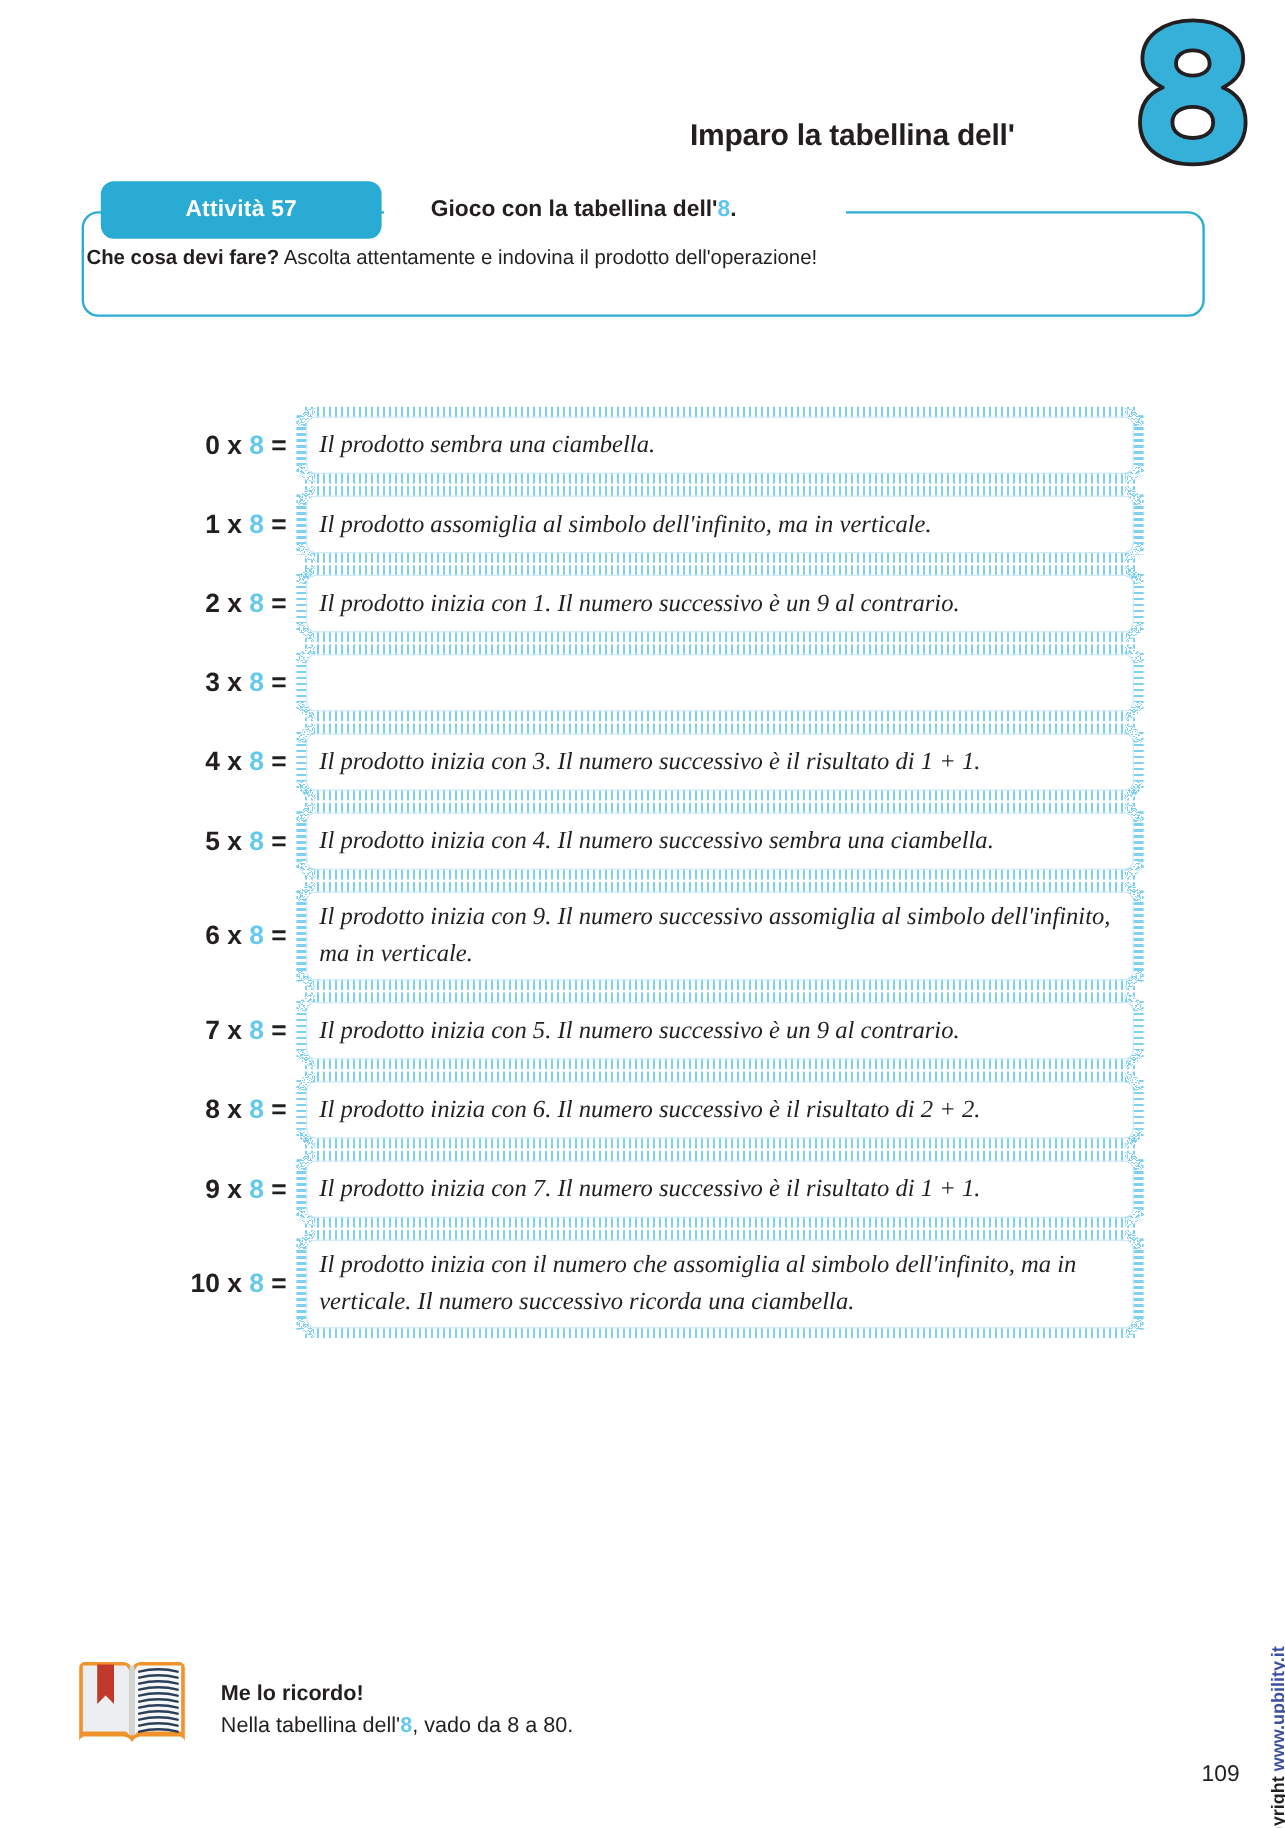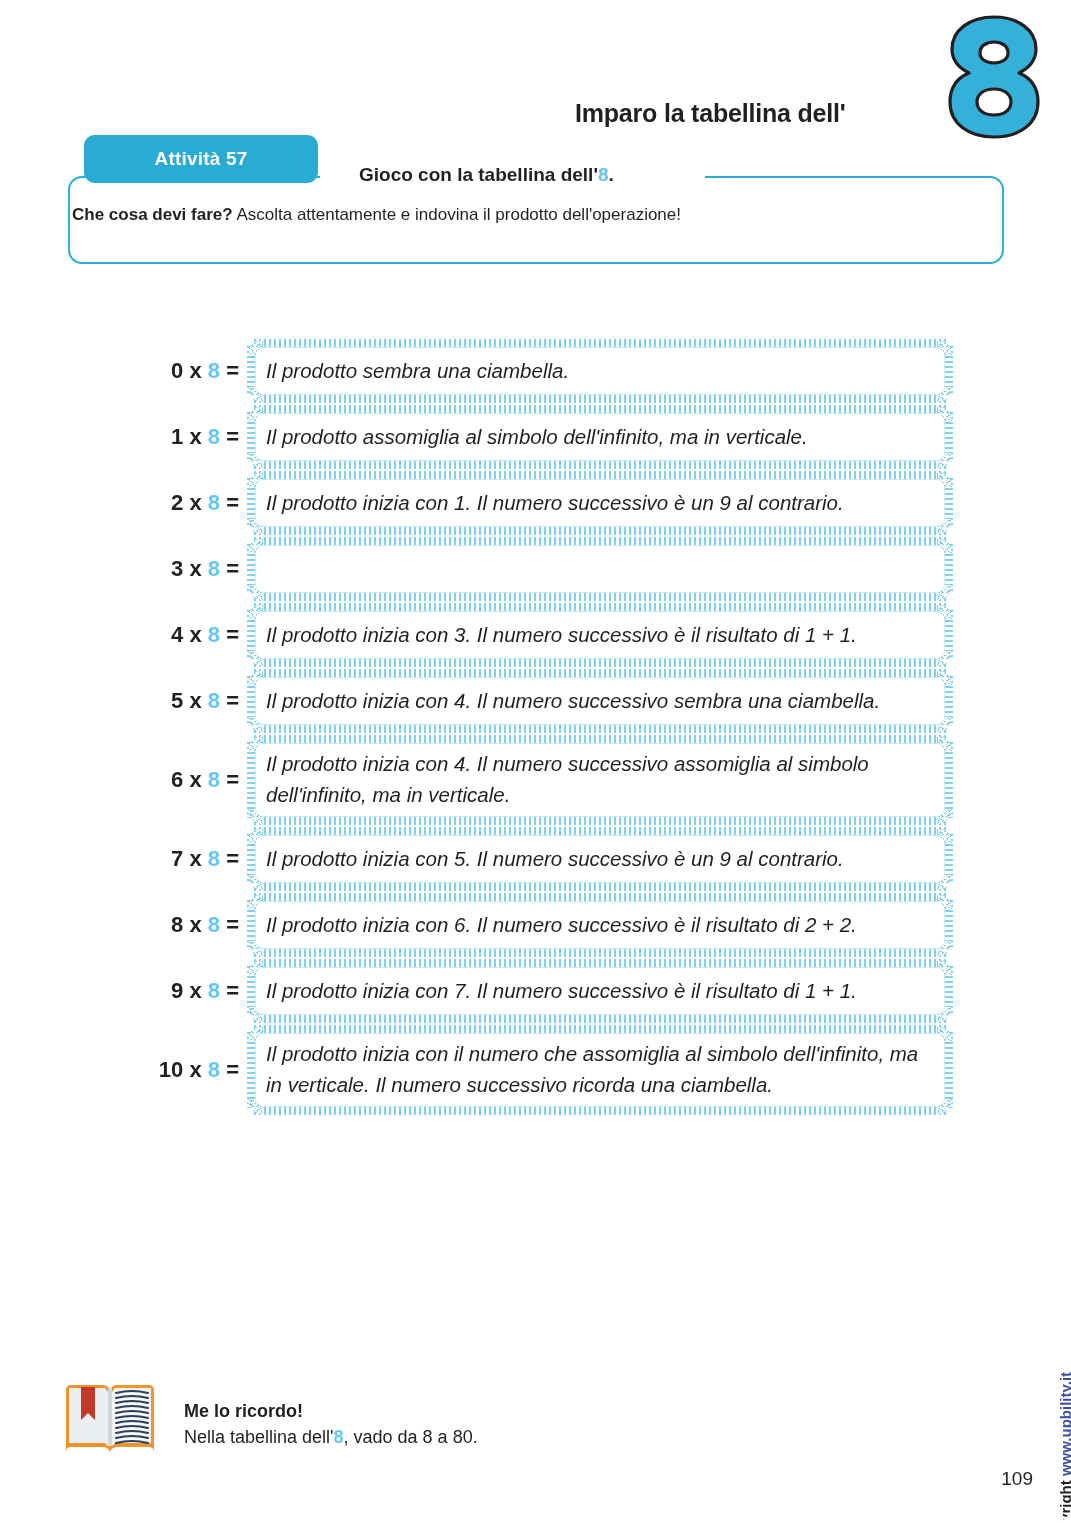--- a/index.html
+++ b/index.html
@@ -10,21 +10,20 @@
     background: #ffffff;
     font-family: "Liberation Sans", sans-serif;
   }
 
   .page {
     position: relative;
     width: 1071px;
     height: 1523px;
     background: #ffffff;
     overflow: hidden;
-    border-radius: 17px;
   }
 
   
   .header-title {
     position: absolute;
     left: 575px;
     top: 99px;
     font-size: 25px;
     font-weight: bold;
     color: #231f20;
@@ -38,21 +37,21 @@
     top: 14px;
     width: 92px;
     height: 126px;
   }
   .big-number svg { display:block; width:100%; height:100%; }
 
   
   .activity-badge {
     position: absolute;
     left: 84px;
-    top: 135px;
+    top: 151px;
     width: 234px;
     height: 48px;
     background: #29abd4;
     border-radius: 11px;
     display: flex;
     align-items: center;
     justify-content: center;
     z-index: 5;
   }
   .activity-badge span {
@@ -134,20 +133,21 @@
   .row-label .b8 { color: #64c8ef; }
 
   
   .stitch-box {
     position: relative;
     flex: 1;
     min-height: 62px;
     display: flex;
     align-items: center;
     background: #ffffff;
+    font-family: Liberation Serif, serif;
   }
   .stitch-box.tall { min-height: 88px; }
 
   .stitch-box .edge { position: absolute; pointer-events: none; }
   .stitch-box .edge.top {
     left: 6px; right: 6px; top: -1px; height: 9px;
     background-image: repeating-linear-gradient(
         to right, #7ed0f2 0px, #7ed0f2 2px, #ffffff 2px, #ffffff 5px);
   }
   .stitch-box .edge.bottom {
@@ -386,21 +386,21 @@
         <div class="stitch-box tall">
           <div class="edge top"></div>
           <div class="edge bottom"></div>
           <div class="edge left"></div>
           <div class="edge right"></div>
           <div class="corner tl"></div>
           <div class="corner tr"></div>
           <div class="corner bl"></div>
           <div class="corner br"></div>
           <div class="inner-line"></div>
-          <div class="hint-text">Il prodotto inizia con 4. Il numero successivo assomiglia al simbolo dell'infinito, ma in verticale.</div>
+          <div class="hint-text">Il prodotto inizia con 9. Il numero successivo assomiglia al simbolo dell'infinito, ma in verticale.</div>
         </div>
       </div>
       <div class="row">
         <div class="row-label"><span>7</span><span> x </span><span class="b8">8</span><span> =</span></div>
         <div class="stitch-box">
           <div class="edge top"></div>
           <div class="edge bottom"></div>
           <div class="edge left"></div>
           <div class="edge right"></div>
           <div class="corner tl"></div>

